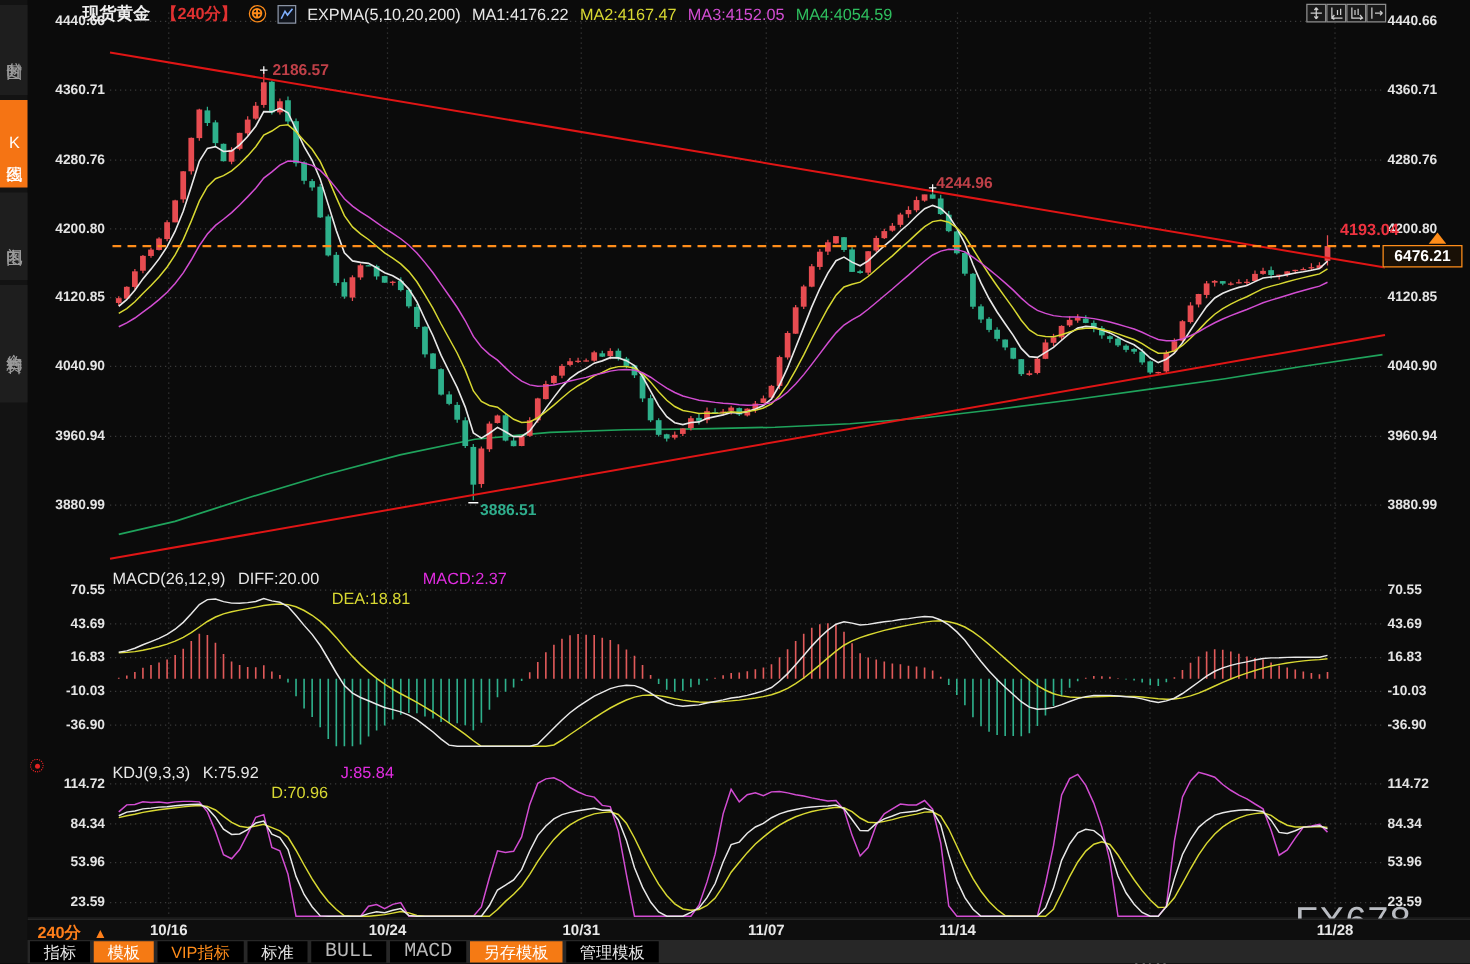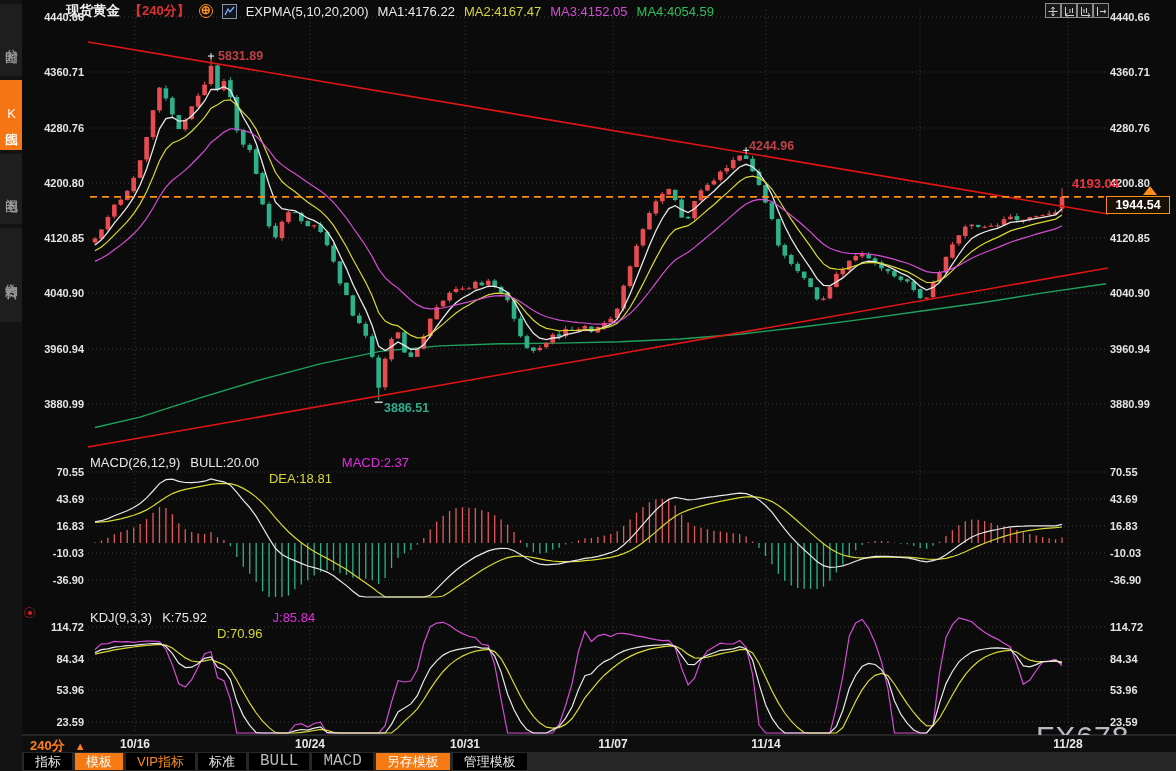--- a/index.html
+++ b/index.html
@@ -664,38 +664,38 @@
       <div class="date-lab" style="left: 287px;">10/24</div>
       <div class="date-lab" style="left: 442px;">10/31</div>
       <div class="date-lab" style="left: 590px;">11/07</div>
       <div class="date-lab" style="left: 743px;">11/14</div>
       <div class="date-lab" style="left: 897px; margin-top: 28px;">11/21</div>
       <div class="date-lab" style="left: 1045px;">11/28</div>
     </div>
 
   <div class="pane-hdr" style="left:90px;top:455px;">
     <span class="ph-w">MACD(26,12,9)</span>
-    <span class="ph-w">BULL:20.00</span>
+    <span class="ph-w">DIFF:20.00</span>
     <span class="ph-y">DEA:18.81</span>
     <span class="ph-m">MACD:2.37</span>
   </div>
   <div class="kdj-ico"></div>
   <div class="pane-hdr" style="left:90px;top:610px;">
     <span class="ph-w">KDJ(9,3,3)</span>
     <span class="ph-w">K:75.92</span>
     <span class="ph-y">D:70.96</span>
     <span class="ph-m">J:85.84</span>
   </div>
 
-  <div class="ann ann-red" style="left:218px;top:49px;">5831.89</div>
+  <div class="ann ann-red" style="left:218px;top:49px;">2186.57</div>
   <div class="ann ann-red" style="left:749px;top:139px;">4244.96</div>
   <div class="ann ann-green" style="left:384px;top:401px;">3886.51</div>
   <div class="ann ann-bright" style="left:1072px;top:176px;">4193.04</div>
   <div class="price-arrow"></div>
-  <div class="pricebox">1944.54</div>
+  <div class="pricebox">6476.21</div>
 
   <div class="date-row"></div>
   <div class="period-sel">
     <span>240分</span><span class="arr">▲</span>
   </div>
   <div class="clip-dashes"></div>
   <div class="watermark">FX678</div>
 
   <div class="toolbar">
     <span class="tb plain">指标</span>

